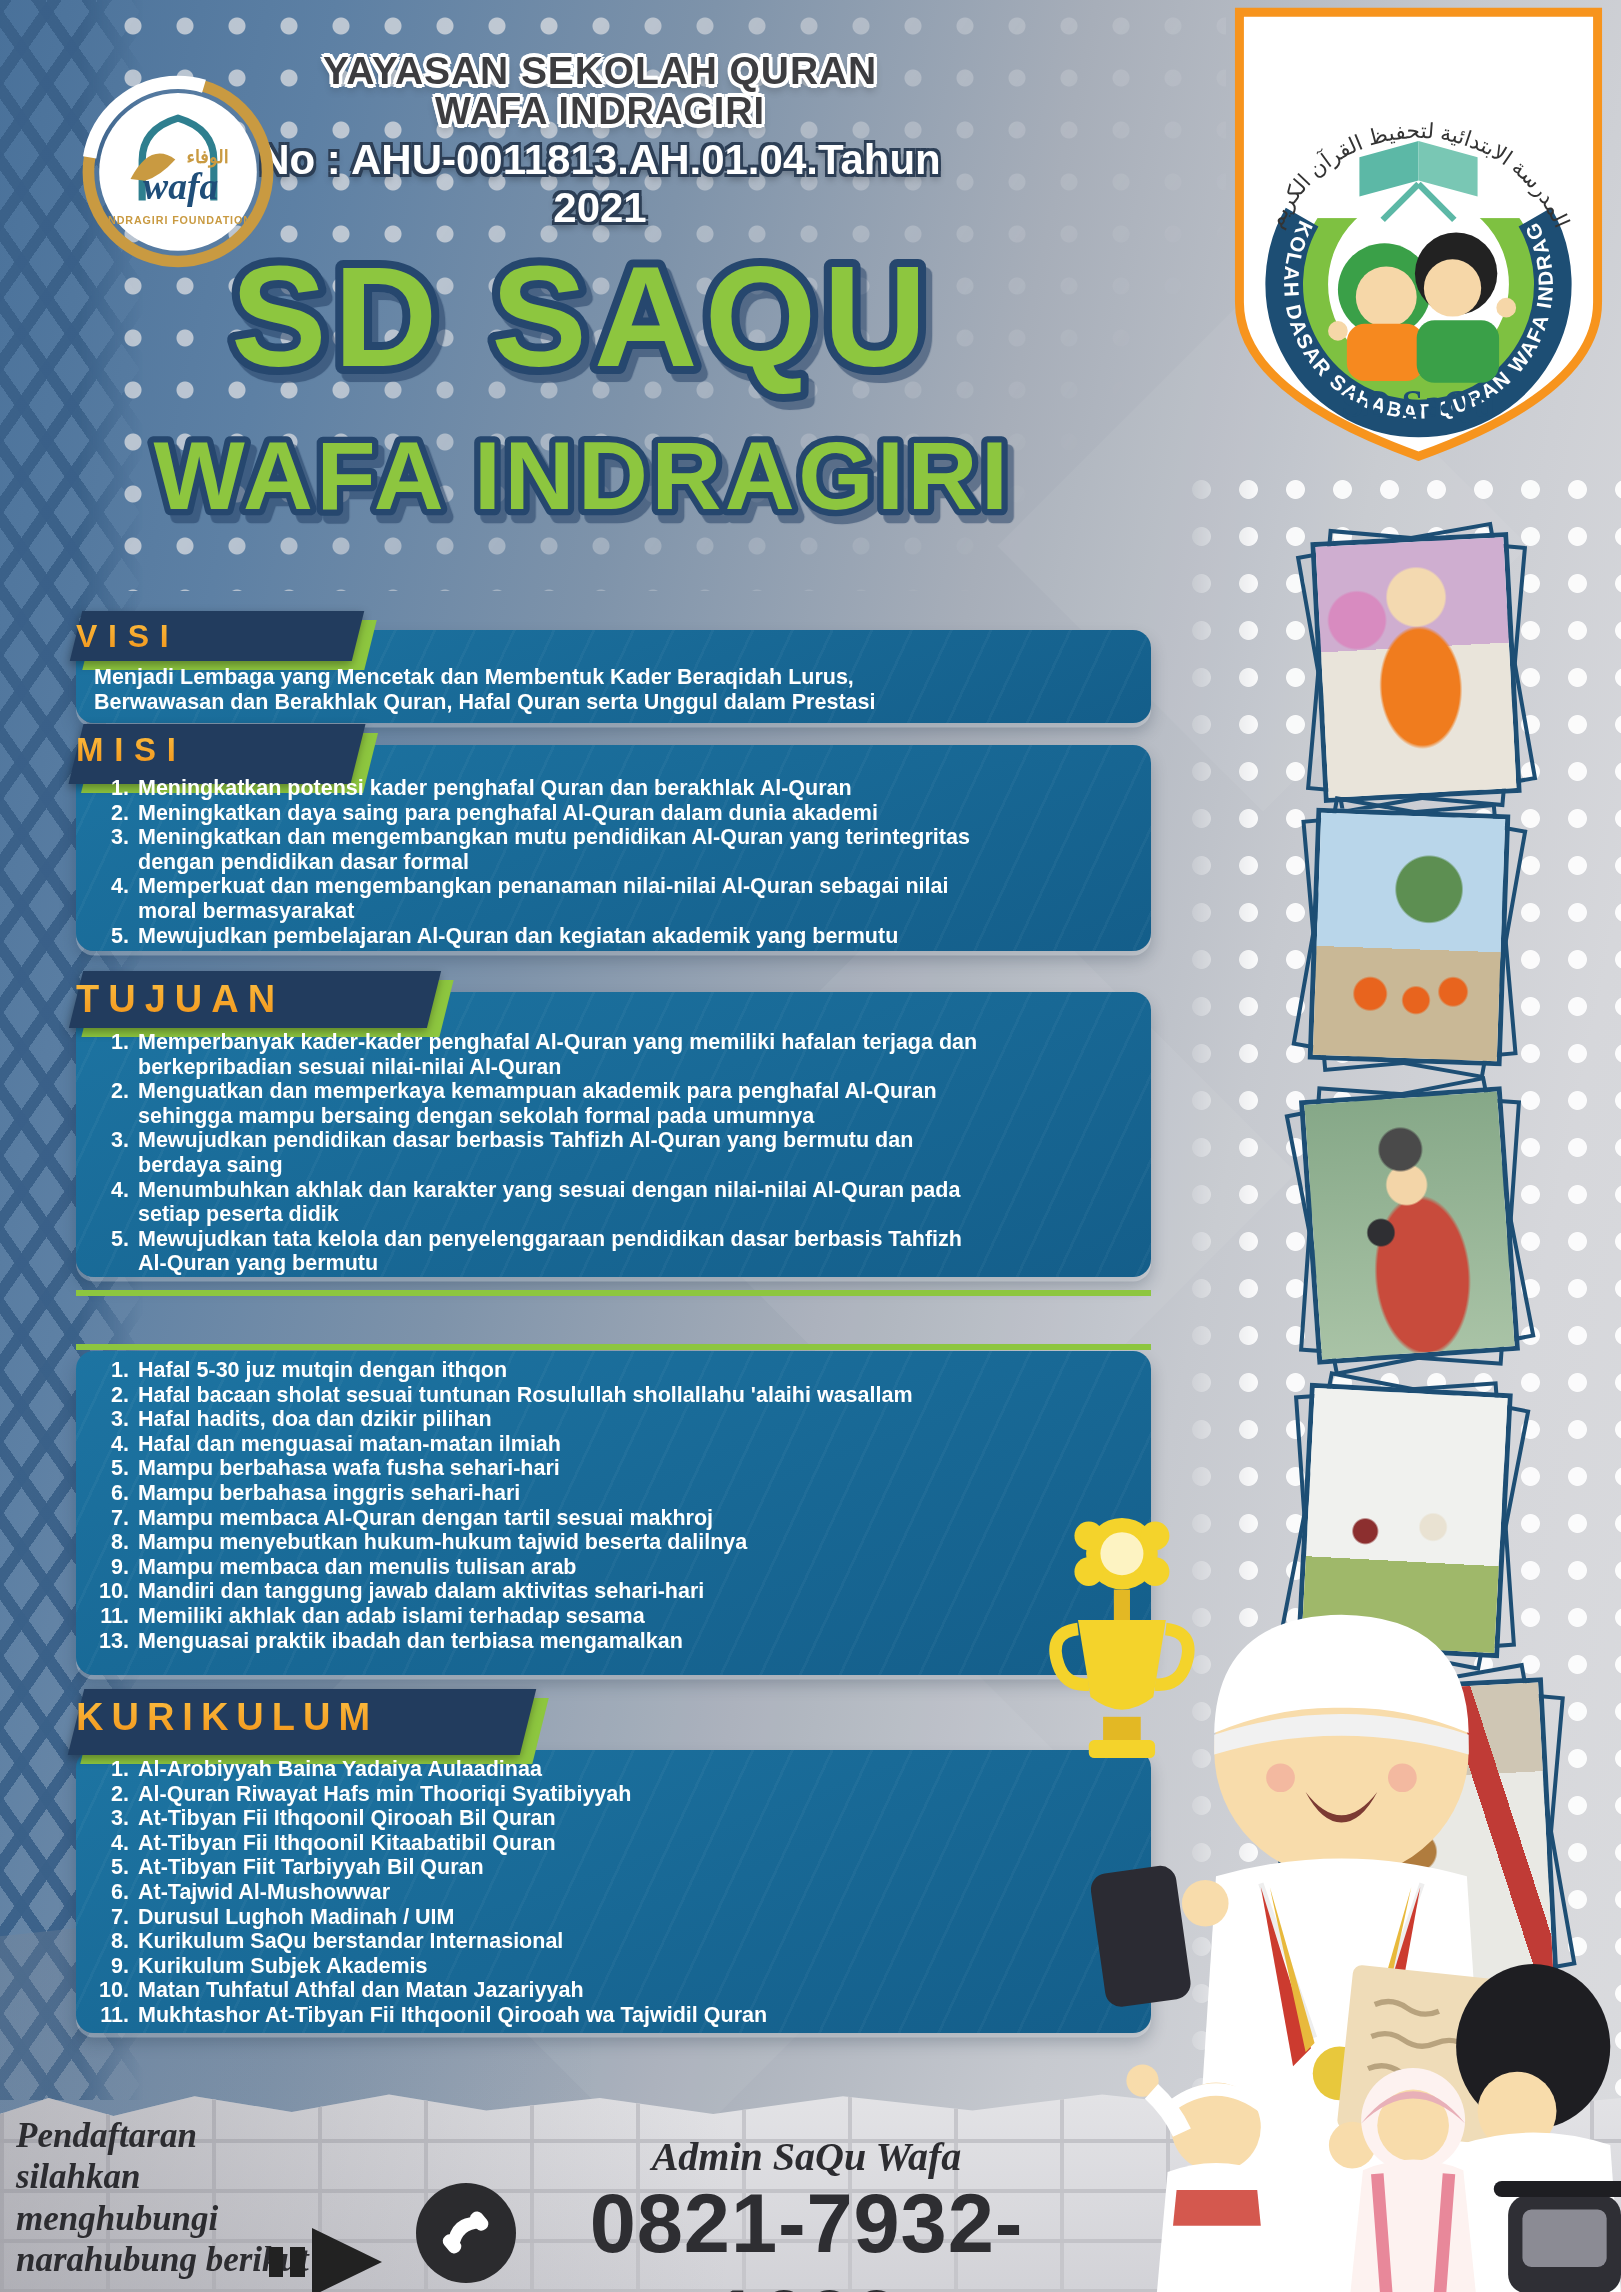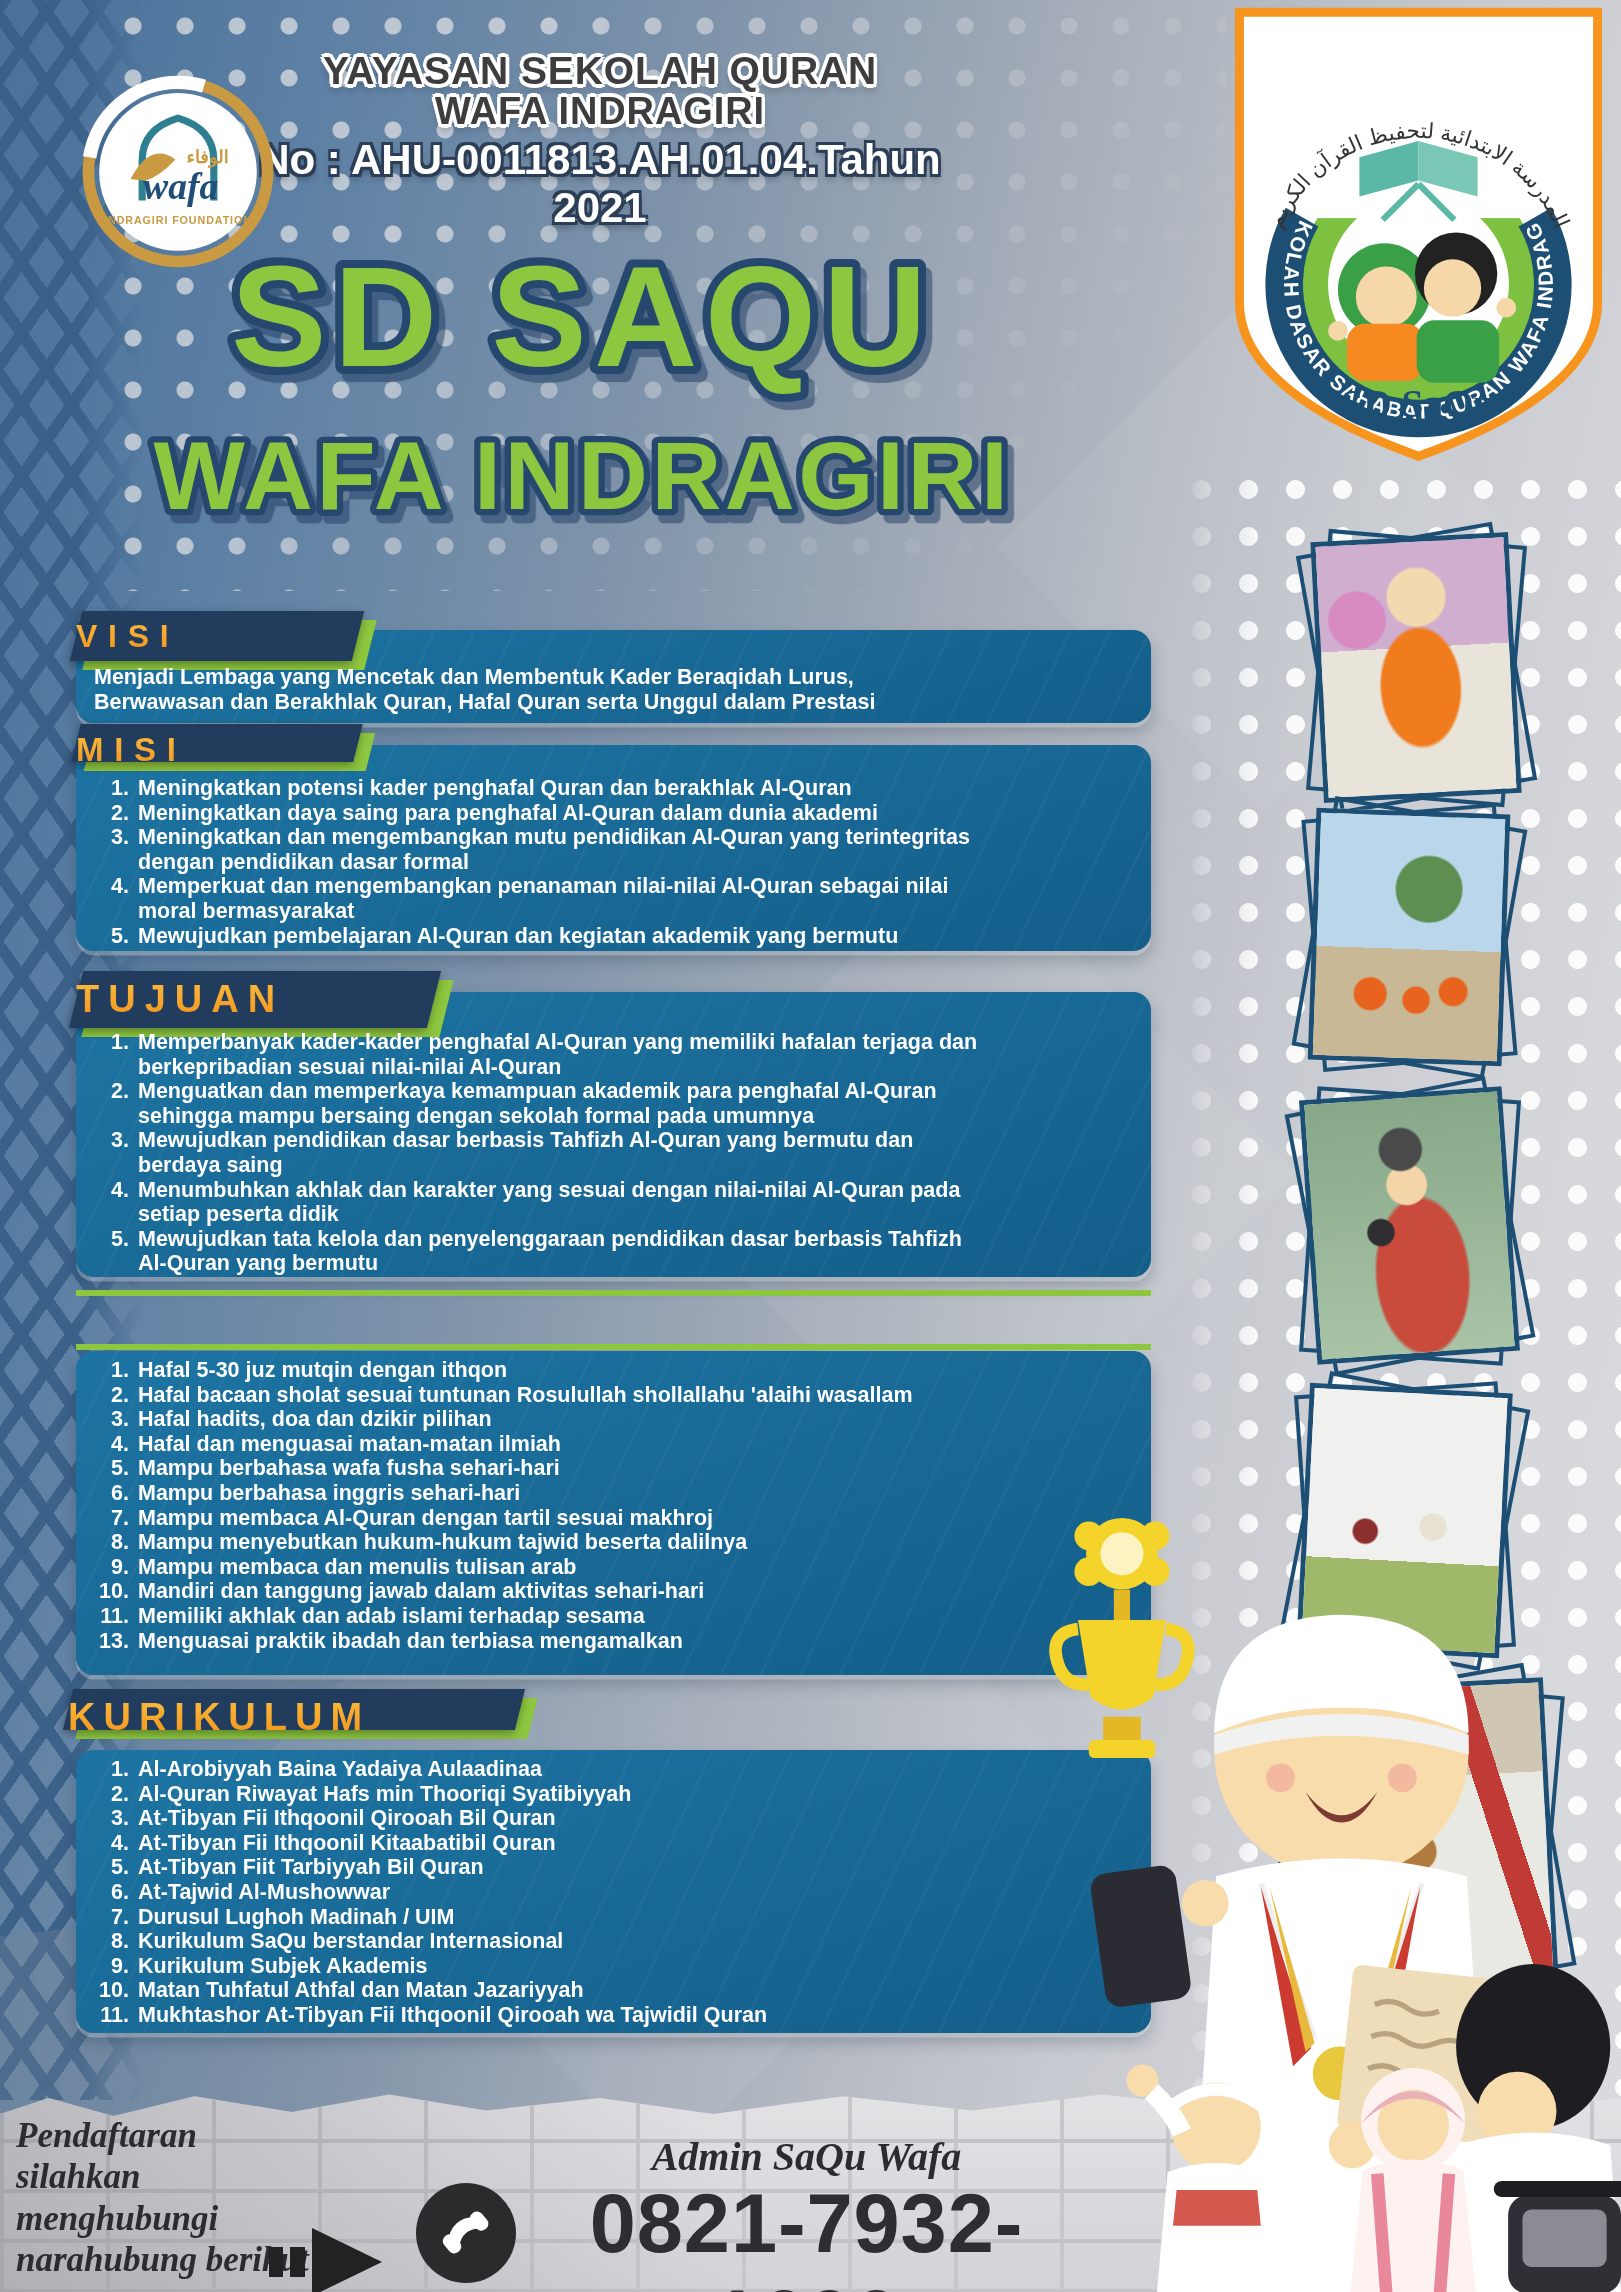--- a/index.html
+++ b/index.html
@@ -185,21 +185,21 @@
   </svg>
 
   <div class="sec-head" style="left:76px;top:611px;width:282px;height:50px;">
     <div class="green"></div>
       <div class="navy"></div>
     <span class="t" style="font-size:32px;line-height:50px;letter-spacing:10.7px;">VISI</span>
   </div>
   <div class="panel" style="top:630px;height:93px;"></div>
   <div class="visi-text" style="left:94px;top:665px;width:860px;">Menjadi Lembaga yang Mencetak dan Membentuk Kader Beraqidah Lurus, Berwawasan dan Berakhlak Quran, Hafal Quran serta Unggul dalam Prestasi</div>
 
-  <div class="sec-head" style="left:76px;top:724px;width:282px;height:38px;">
+  <div class="sec-head" style="left:76px;top:724px;width:282px;height:60px;">
     <div class="green"></div>
       <div class="navy"></div>
     <span class="t" style="font-size:33px;line-height:52px;letter-spacing:10.7px;">MISI</span>
   </div>
   <div class="panel" style="top:745px;height:206px;"></div>
   <ul class="plist" style="left:86px;top:776px;width:905px;">
     <li>
         <span class="n">1.</span>
         <span class="t">Meningkatkan potensi kader penghafal Quran dan berakhlak Al-Quran</span>
       </li>
@@ -297,21 +297,21 @@
     <li>
         <span class="n">11.</span>
         <span class="t">Memiliki akhlak dan adab islami terhadap sesama</span>
       </li>
     <li>
         <span class="n">13.</span>
         <span class="t">Menguasai praktik ibadah dan terbiasa mengamalkan</span>
       </li>
   </ul>
 
-  <div class="sec-head" style="left:68px;top:1689px;width:452px;height:41px;">
+  <div class="sec-head" style="left:76px;top:1689px;width:452px;height:66px;">
     <div class="green"></div>
       <div class="navy"></div>
     <span class="t" style="font-size:38px;line-height:57px;letter-spacing:8px;">KURIKULUM</span>
   </div>
   <div class="panel" style="top:1750px;height:283px;"></div>
   <ul class="plist" style="left:86px;top:1757px;width:1012px;">
     <li>
         <span class="n">1.</span>
         <span class="t">Al-Arobiyyah Baina Yadaiya Aulaadinaa</span>
       </li>

